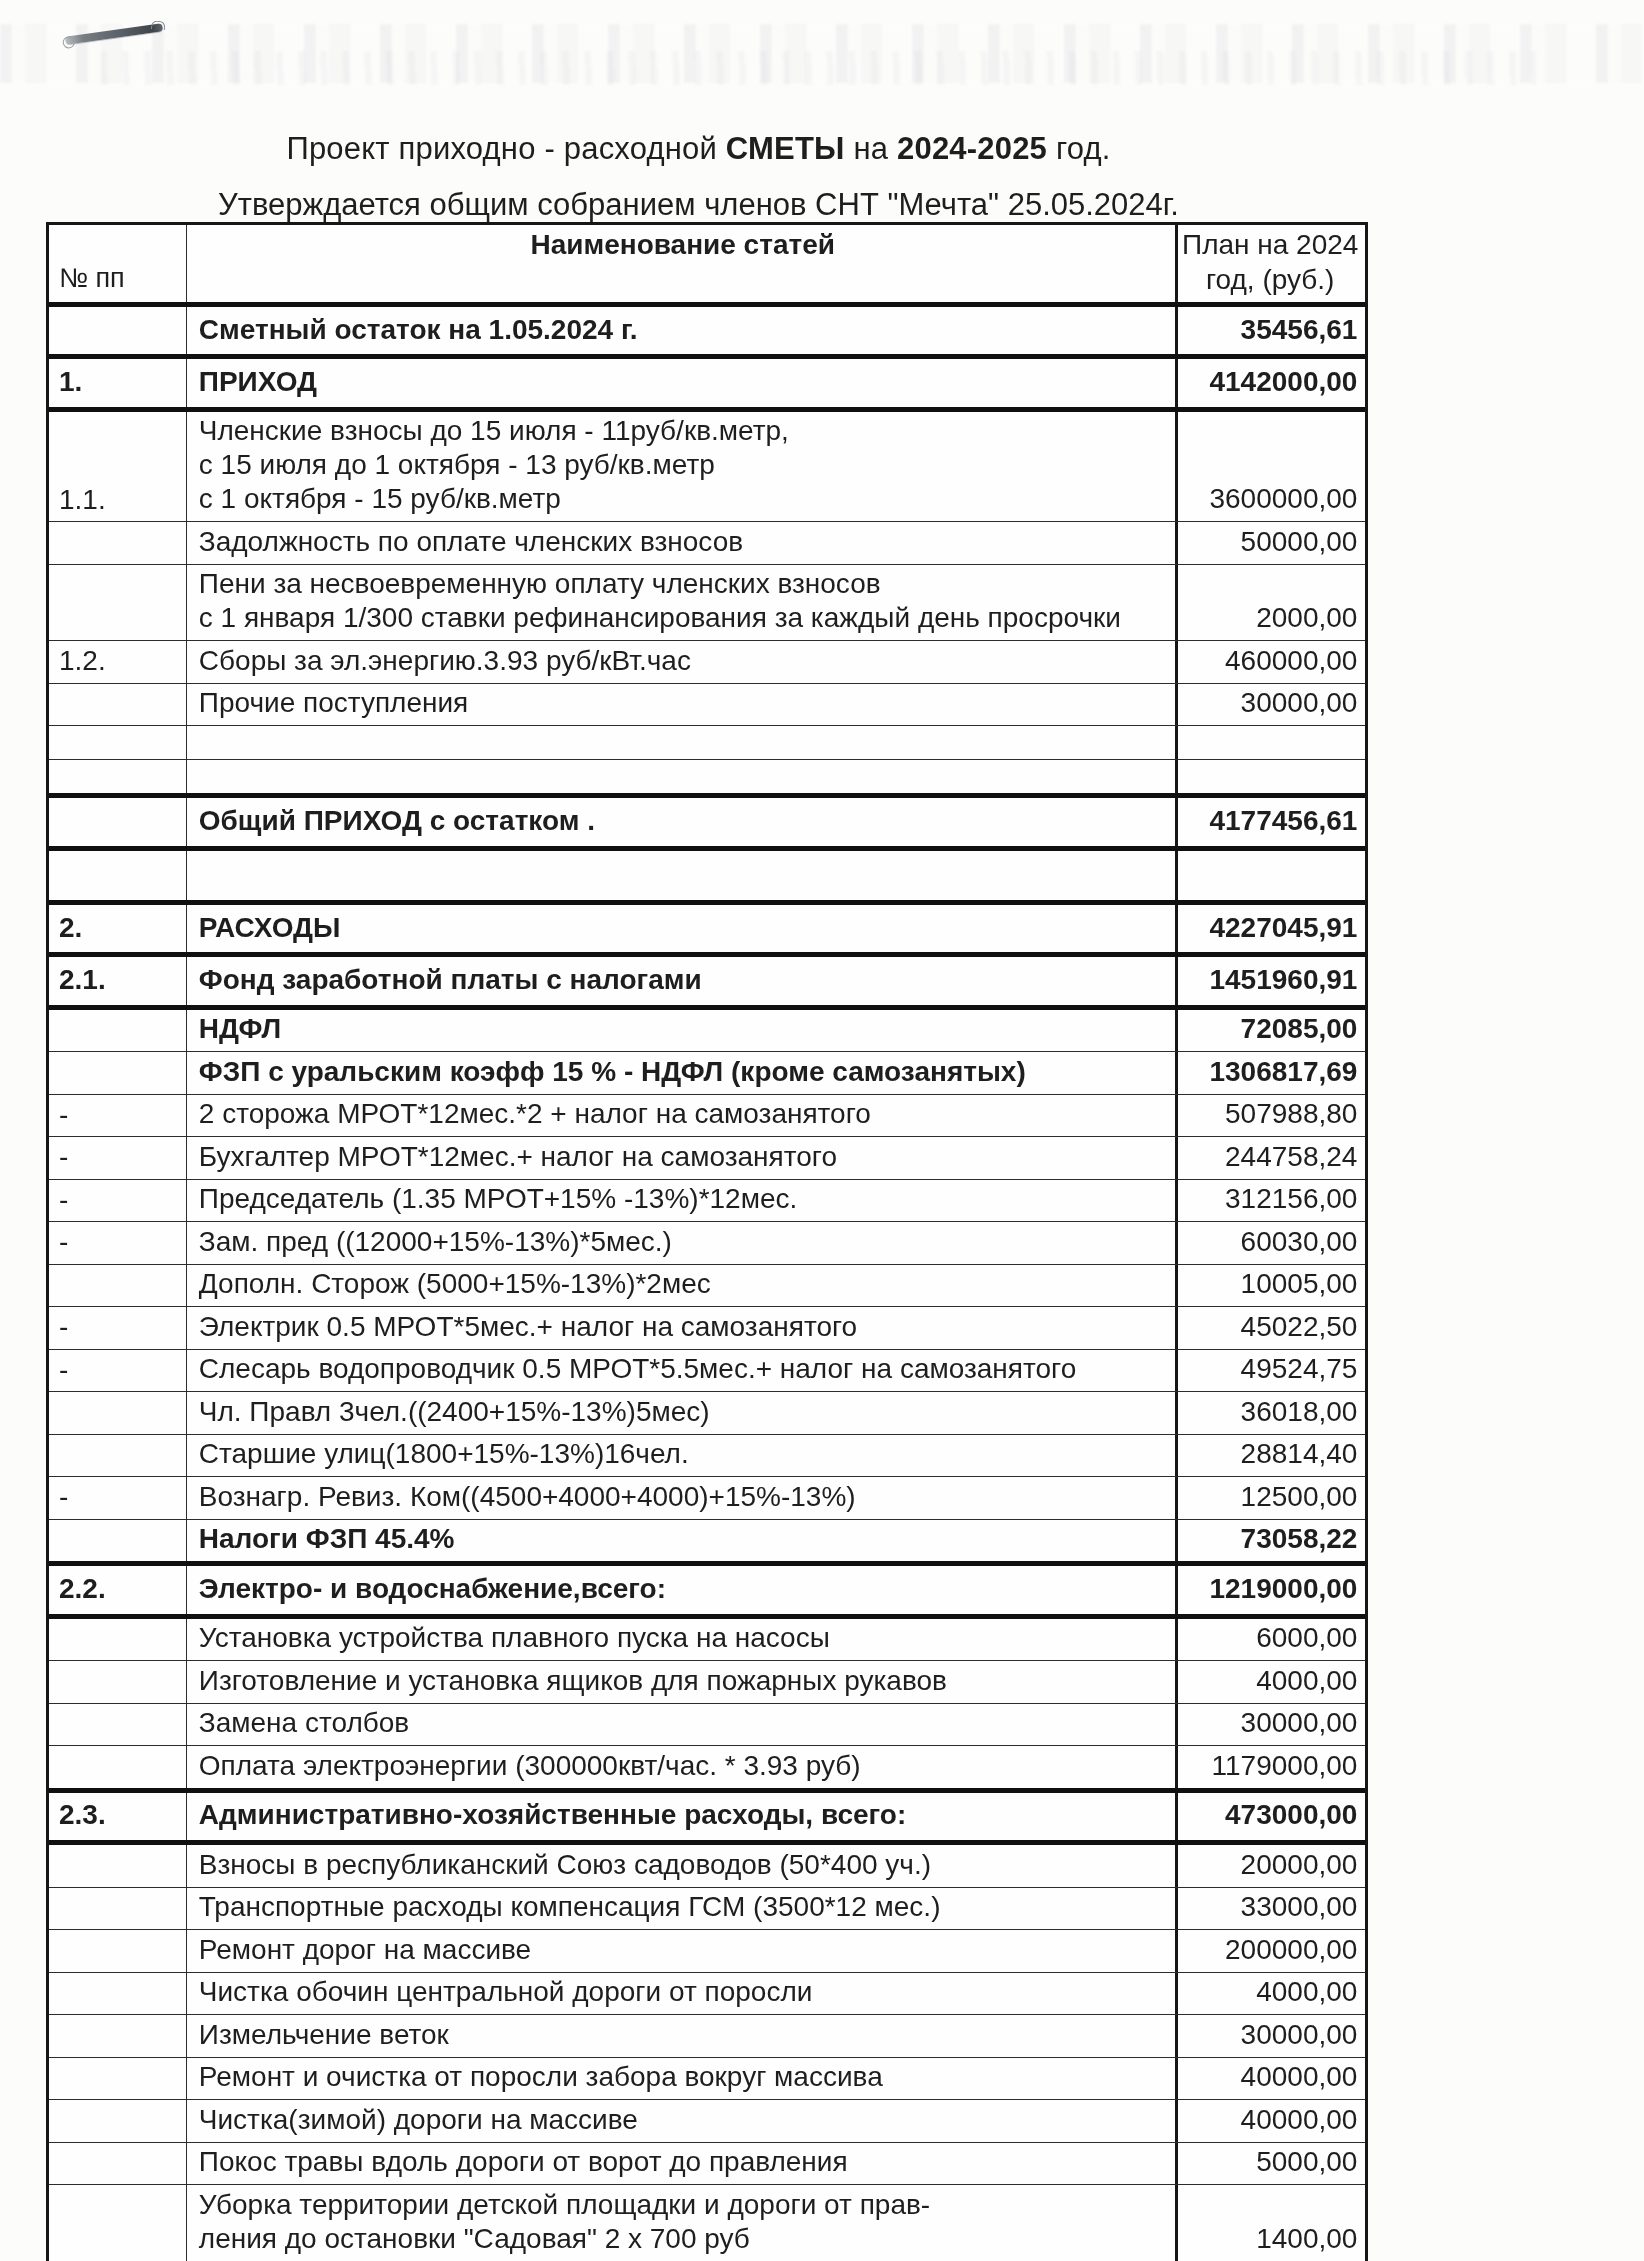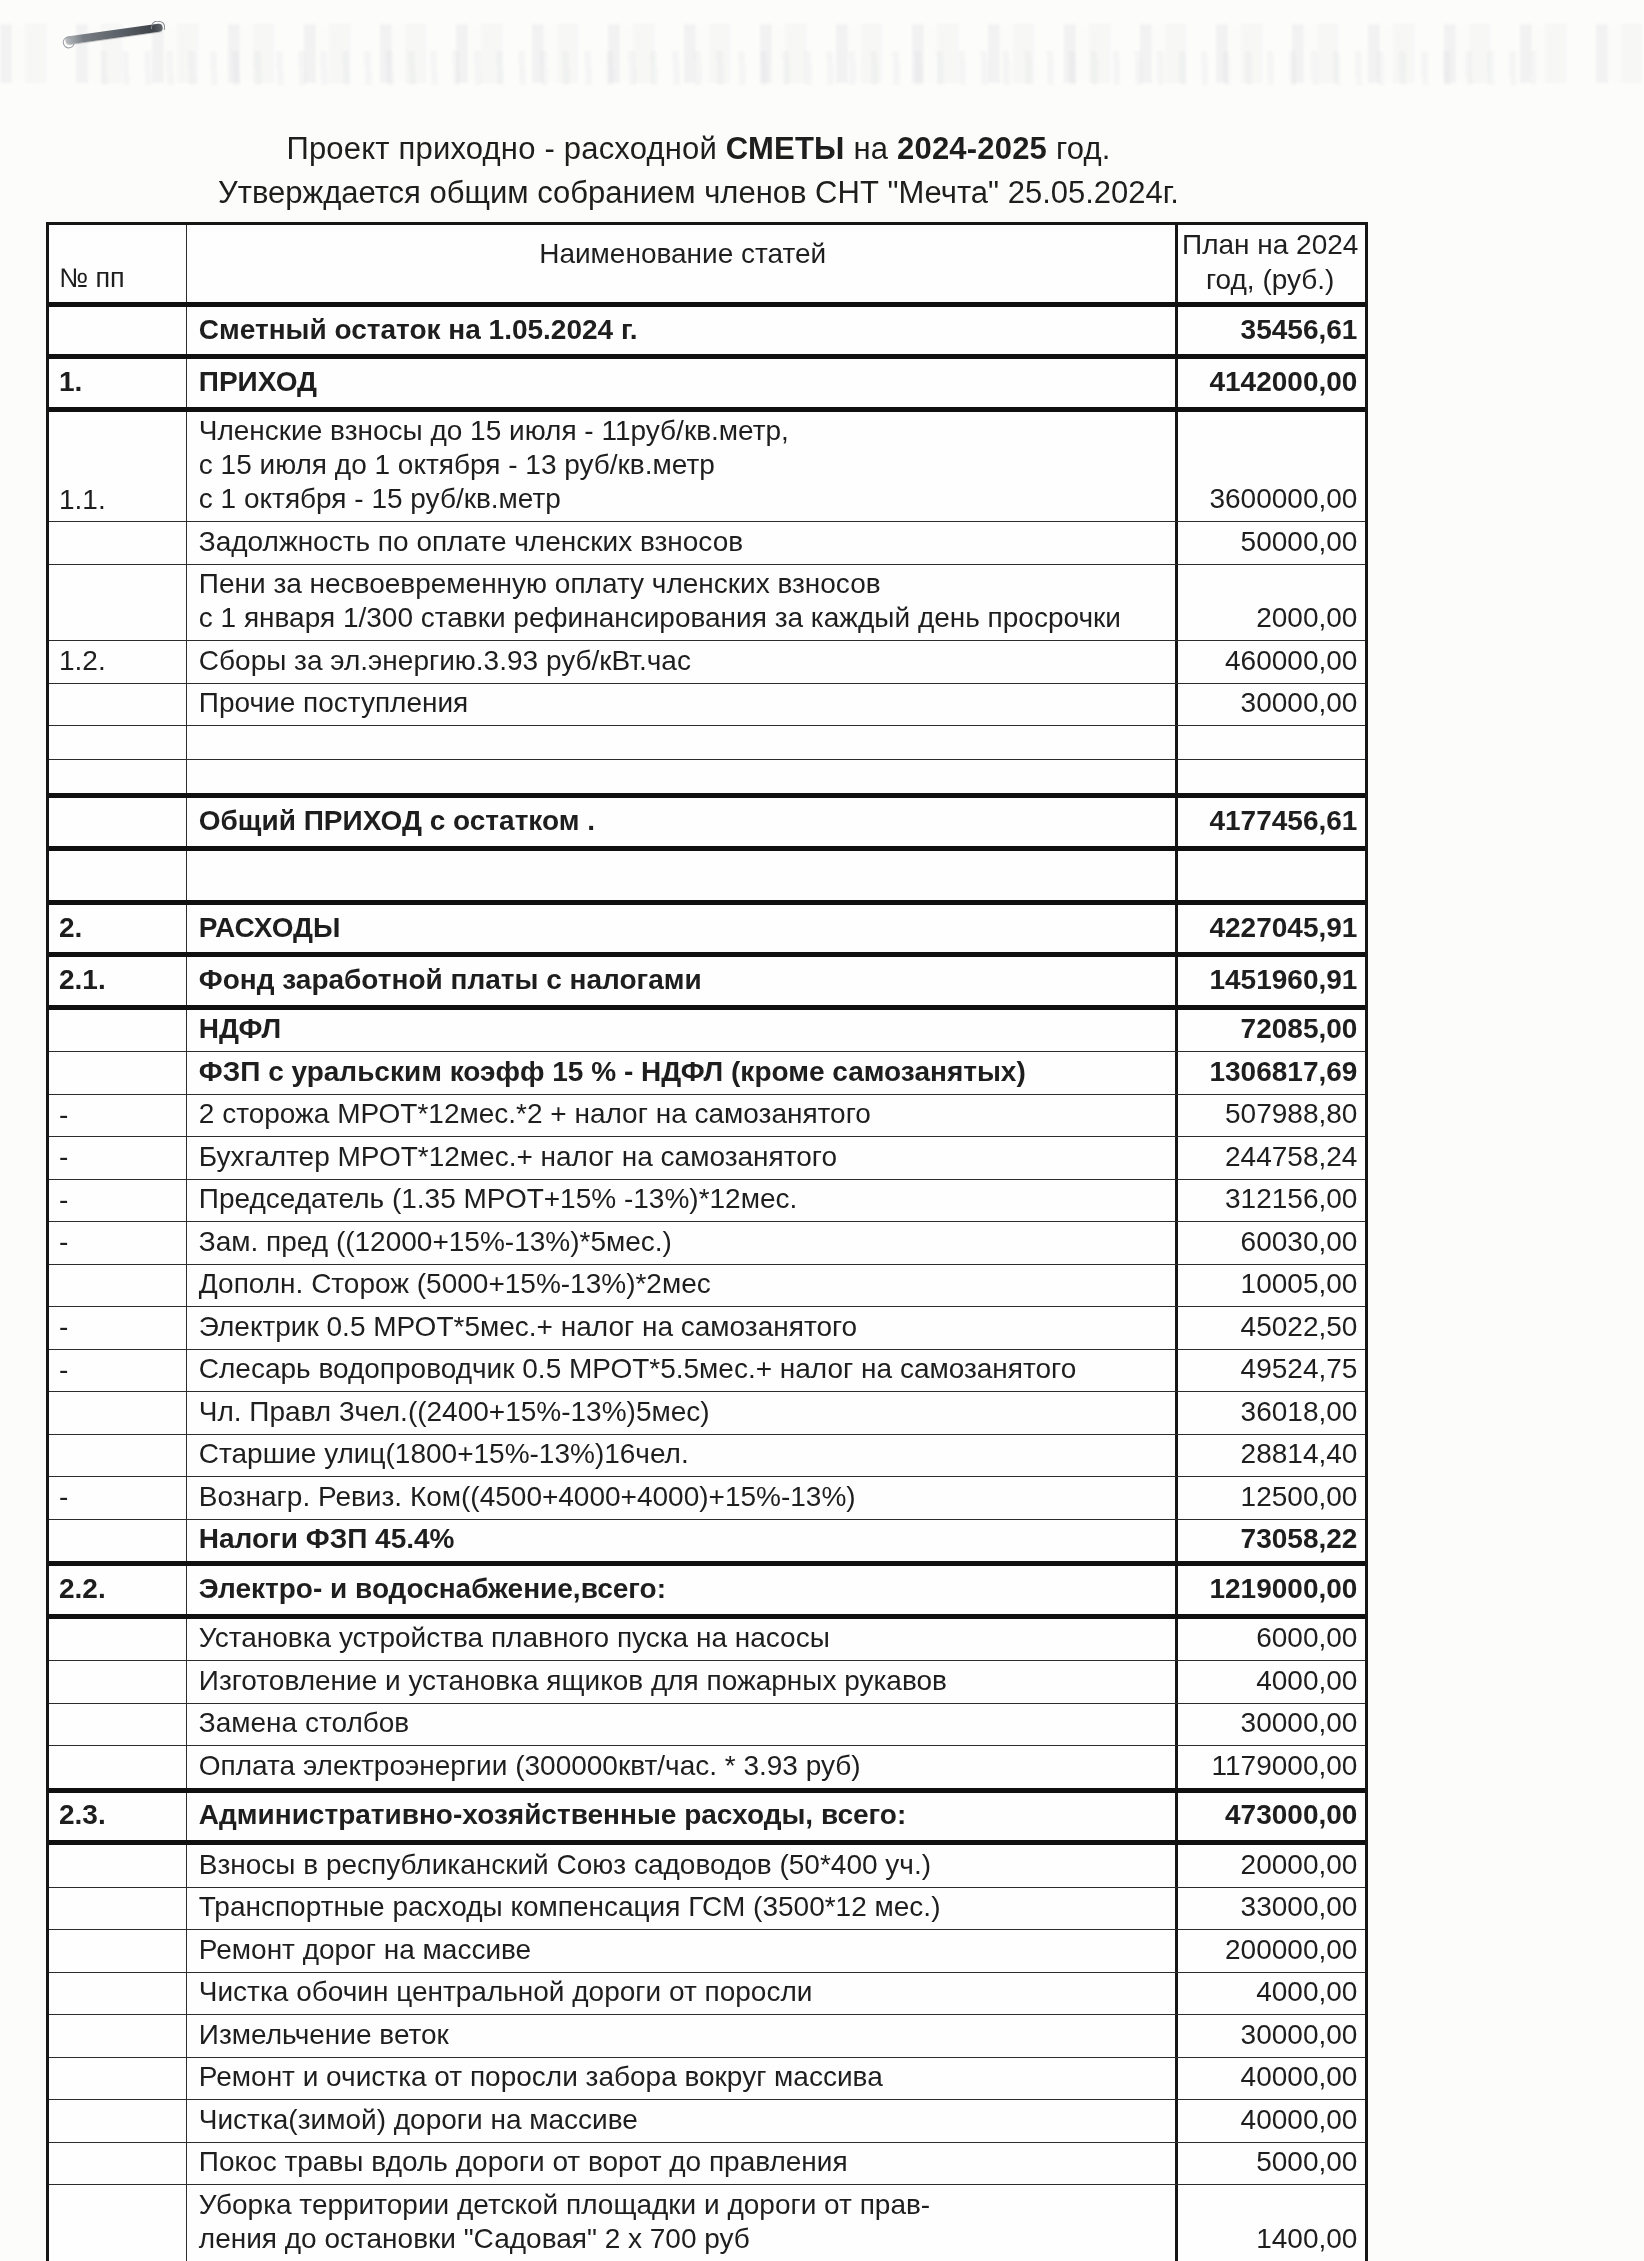--- a/index.html
+++ b/index.html
@@ -45,21 +45,21 @@
     border: 1.7px solid #8a9096; border-bottom: none; border-radius: 5.9px 5.9px 0 0;
     transform: rotate(14deg);
   }
 
   .title-block {
     position: absolute; left: 38px; top: 128px; width: 1321px;
     text-align: center;
   }
   .title-line1 { font-size: 31px; line-height: 41px; letter-spacing: 0.2px; }
   .title-line1 .b { font-weight: 700; }
-  .title-line2 { font-size: 31px; line-height: 41px; margin-top: 3px; }
+  .title-line2 { font-size: 31px; line-height: 41px; margin-top: 15px; }
 
   .budget-table {
     position: absolute; left: 46px; top: 222px; width: 1322px;
     border: 3.4px solid #161616;
     background: #fefefe;
   }
   .row {
     display: grid;
     grid-template-columns: 138px 1fr 187px;
     border-top: 1.7px solid #2c2c2c;
@@ -87,21 +87,21 @@
   }
   .row { min-height: 37px; }
   .row.empty { min-height: 34px; }
   .row.empty-tall { min-height: 54px; }
   .row.section { min-height: 49px; }
   .row.section .name-cell, .row.section .value-cell, .row.section .num-cell { padding-bottom: 7.6px; padding-top: 5.9px; }
   .row.bold .num-cell, .row.bold .name-cell, .row.bold .value-cell { font-weight: 700; }
 
   .header-row { min-height: 73px; border-top: none; }
   .header-num { justify-content: flex-end; font-size: 27px; padding-bottom: 6.8px; }
-  .header-name { justify-content: flex-start; align-items: center; text-align: center; padding-top: 12px; font-size: 28px; }
+  .header-name { justify-content: flex-start; align-items: center; text-align: center; padding-top: 3px; font-size: 28px; font-weight: bold; }
   .header-plan { justify-content: flex-start; align-items: center; text-align: center; font-size: 28px; line-height: 35px; padding-top: 1.7px; white-space: nowrap; }
 </style>
 </head>
 <body>
 
 <div class="scan-noise"></div>
 <div class="scan-noise-2"></div>
 <div class="pen-mark"></div>
 
 <div class="title-block">

